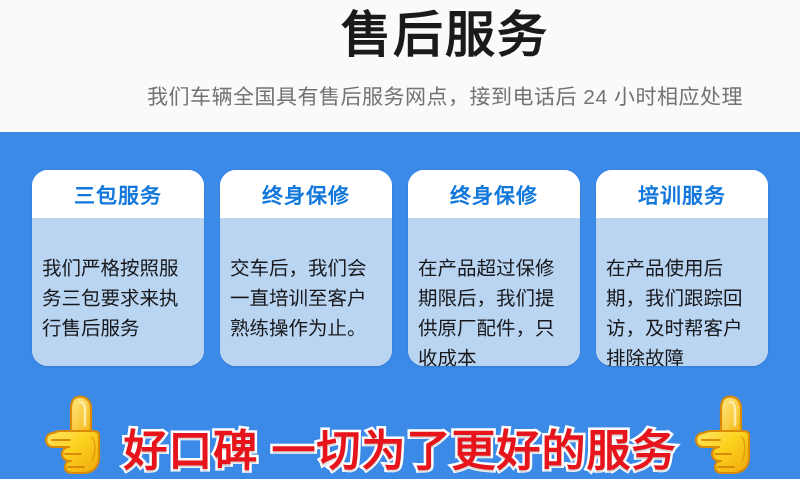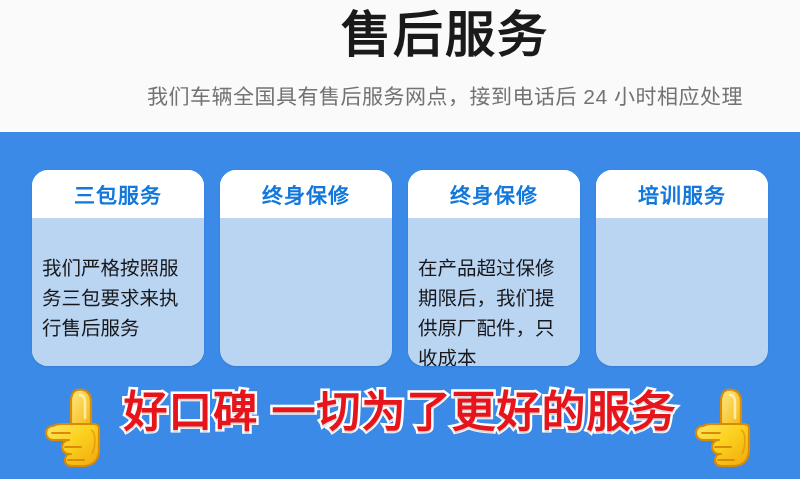--- a/index.html
+++ b/index.html
@@ -120,21 +120,21 @@
   }
 
   
   .slogan {
     position: absolute;
     left: 0;
     top: 252px;
     width: 800px;
     height: 95px;
     display: flex;
-    align-items: flex-start;
+    align-items: flex-end;
     justify-content: center;
     gap: 12px;
   }
   .thumb {
     width: 72px;
     height: 88px;
     flex: 0 0 auto;
     display: block;
   }
   .slogan-text {
@@ -170,34 +170,40 @@
         </div>
         <div class="card-body">
           <div class="card-body-text">我们严格按照服务三包要求来执行售后服务</div>
         </div>
       </div>
 
       <div class="card">
         <div class="card-head">
           <div class="card-head-text">终身保修</div>
         </div>
+        <div class="card-body">
+          <div class="card-body-text">交车后，我们会一直培训至客户熟练操作为止。</div>
+        </div>
       </div>
 
       <div class="card">
         <div class="card-head">
           <div class="card-head-text">终身保修</div>
         </div>
         <div class="card-body">
           <div class="card-body-text">在产品超过保修期限后，我们提供原厂配件，只收成本</div>
         </div>
       </div>
 
       <div class="card">
         <div class="card-head">
           <div class="card-head-text">培训服务</div>
+        </div>
+        <div class="card-body">
+          <div class="card-body-text">在产品使用后期，我们跟踪回访，及时帮客户排除故障</div>
         </div>
       </div>
 
     </div>
 
     <div class="slogan">
 
       <svg class="thumb" viewBox="0 0 72 88" aria-hidden="true">
         <defs>
           <linearGradient id="tgA" x1="0" y1="0" x2="1" y2="1">

